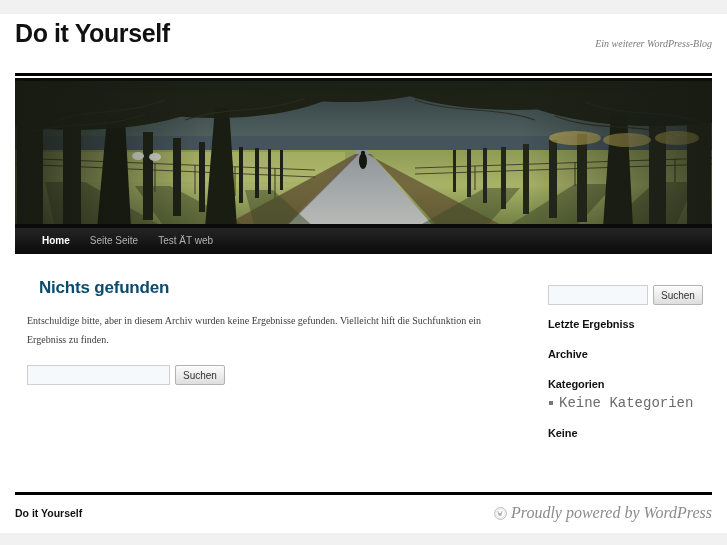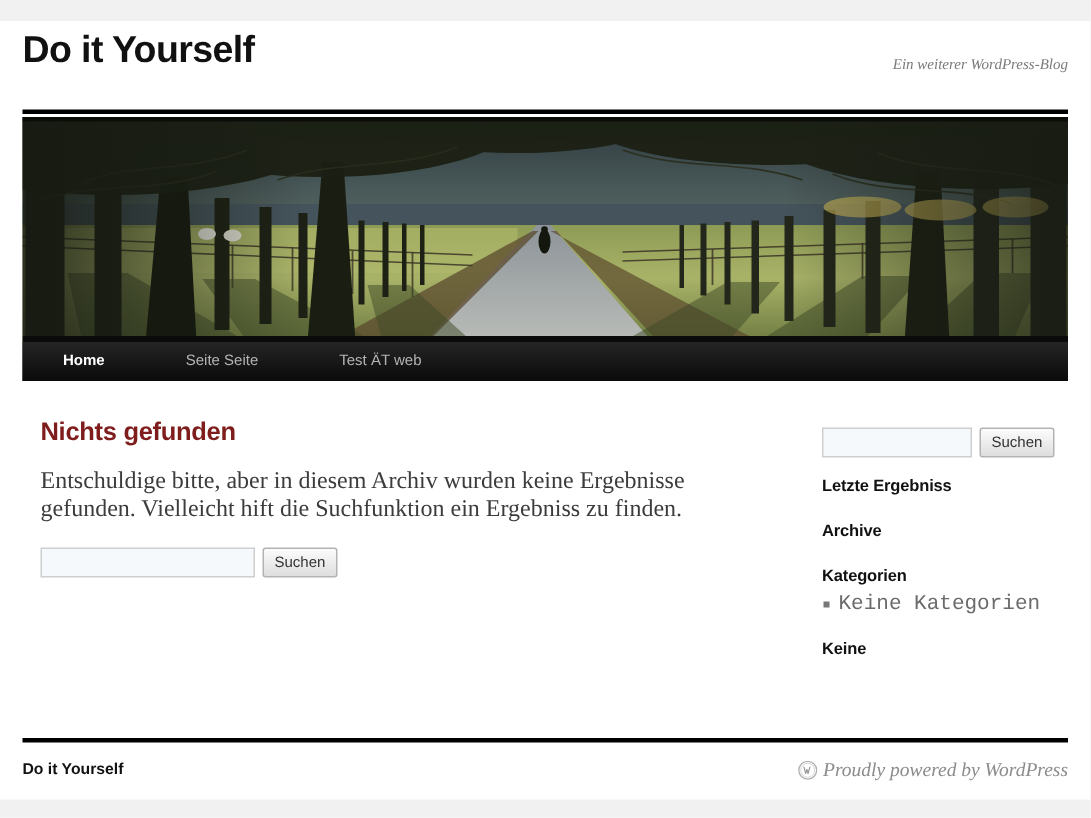--- a/index.html
+++ b/index.html
@@ -94,21 +94,20 @@
     background: #222222;
     background-image: linear-gradient(#252525, #0a0a0a);
   }
   .nav-list {
     margin: 0;
     padding: 0 0 0 17px;
     list-style: none;
     height: 26px;
     display: flex;
     align-items: center;
-    gap: 34px;
   }
   .nav-list li { margin: 0; }
   .nav-list a {
     display: block;
     padding: 0 10px;
     font-size: 10px;
     line-height: 26px;
     color: #b3b3b3;
     text-decoration: none;
     white-space: nowrap;
@@ -119,31 +118,31 @@
   }
 
   
   .content-area {
     position: absolute;
     left: 27px;
     top: 278px;
     width: 490px;
   }
   .entry-title {
-    margin: 0 0 13px 0;
+    margin: 0 0 13px 12px;
     font-size: 17px;
     line-height: 20px;
     font-weight: bold;
-    color: #7f1d1d;
+    color: #0c4a6e;
     letter-spacing: -0.2px;
   }
   .entry-content p {
     margin: 0 0 16px 0;
     font-family: "Liberation Serif", serif;
-    font-size: 16px;
+    font-size: 10px;
     line-height: 19px;
     color: #3c3c3c;
   }
 
   
   .searchform {
     display: flex;
     align-items: center;
   }
   .search-field {
@@ -248,21 +247,21 @@
     color: #111111;
   }
   .footer-credit {
     position: absolute;
     right: 0;
     top: 1px;
     display: flex;
     align-items: flex-end;
     font-family: "Liberation Serif", serif;
     font-style: italic;
-    font-size: 13px;
+    font-size: 16px;
     line-height: 14px;
     color: #8b8b8b;
     white-space: nowrap;
   }
   .footer-credit .wp-logo {
     width: 13px;
     height: 13px;
     margin-right: 4px;
     flex: none;
   }

